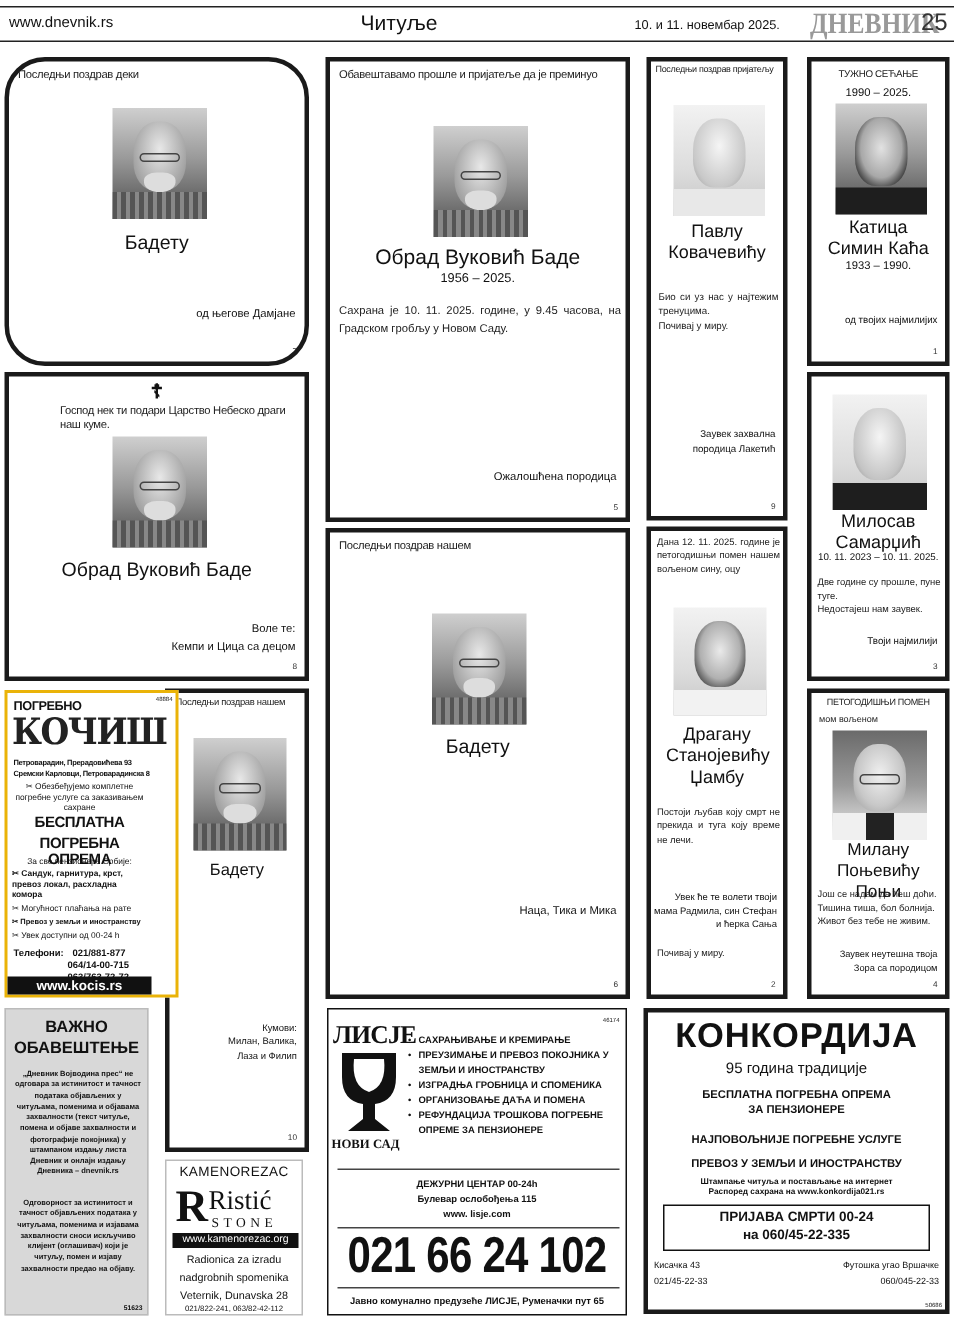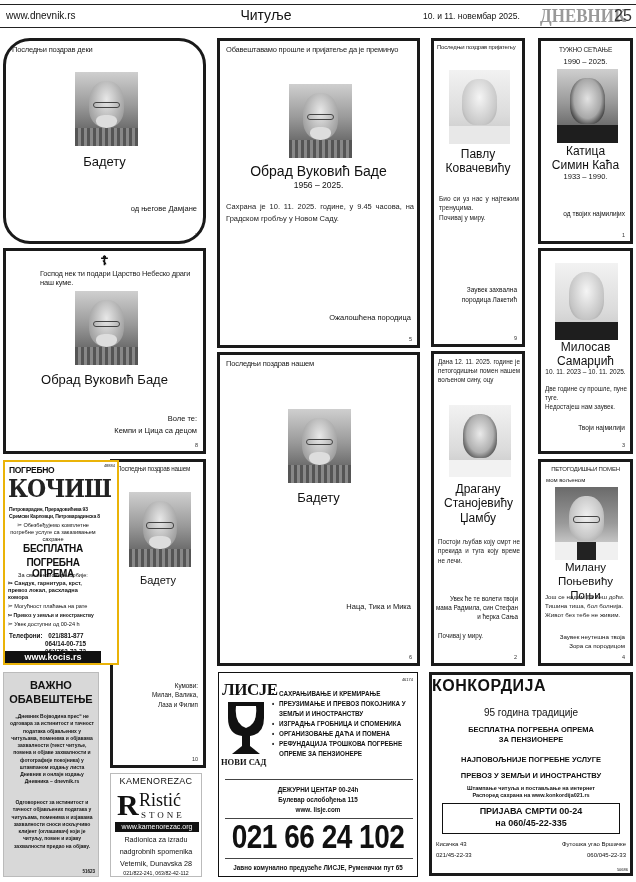--- a/index.html
+++ b/index.html
@@ -76,21 +76,21 @@
   .l-list { position: absolute; left: 53px; top: 16px; width: 145px; list-style: none; }
   .l-list li { font-size: 6.3px; font-weight: bold; line-height: 1.6; padding-left: 7px; position: relative; }
   .l-list li:before { content: "•"; position: absolute; left: 0; }
   .l-hr { position: absolute; left: 6px; width: 188px; border-top: 1px solid #444; }
   .l-center { position: absolute; left: 0; width: 100%; text-align: center; font-size: 6.3px; font-weight: bold; line-height: 1.55; }
   .l-phone { position: absolute; left: 0; width: 100%; text-align: center; font-size: 28px; font-weight: bold; letter-spacing: -0.5px; transform: scaleY(1.2); }
   .l-foot { position: absolute; left: 0; width: 100%; text-align: center; font-size: 6.3px; font-weight: bold; }
 
   
   .ad-konk { position: absolute; left: 429px; top: 672px; width: 204px; height: 204px; border: 3px solid #1a1a1a; background: #fff; }
-  .kk-title { position: absolute; left: 0; width: 100%; font-size: 16px; font-weight: bold; top: 2px; letter-spacing: 0.5px; }
+  .kk-title { position: absolute; left: 0; width: 100%; text-align: center; font-size: 23px; font-weight: bold; top: 2px; letter-spacing: 0.5px; }
   .kk-sub { position: absolute; left: 0; width: 100%; text-align: center; font-size: 10px; top: 32px; }
   .kk-b { position: absolute; left: 0; width: 100%; text-align: center; font-size: 7.5px; font-weight: bold; line-height: 1.3; }
   .kk-s { position: absolute; left: 0; width: 100%; text-align: center; font-size: 5.5px; font-weight: bold; line-height: 1.35; }
   .kk-box { position: absolute; left: 10px; top: 128px; width: 178px; height: 31px; border: 1.5px solid #111; text-align: center; font-size: 9px; font-weight: bold; line-height: 1.3; padding-top: 2px; }
   .kk-foot { position: absolute; font-size: 6px; line-height: 1.8; }
   .kk-num { position: absolute; right: 2px; bottom: 1px; font-size: 4px; }
 </style>
 </head>
 <body>
 

